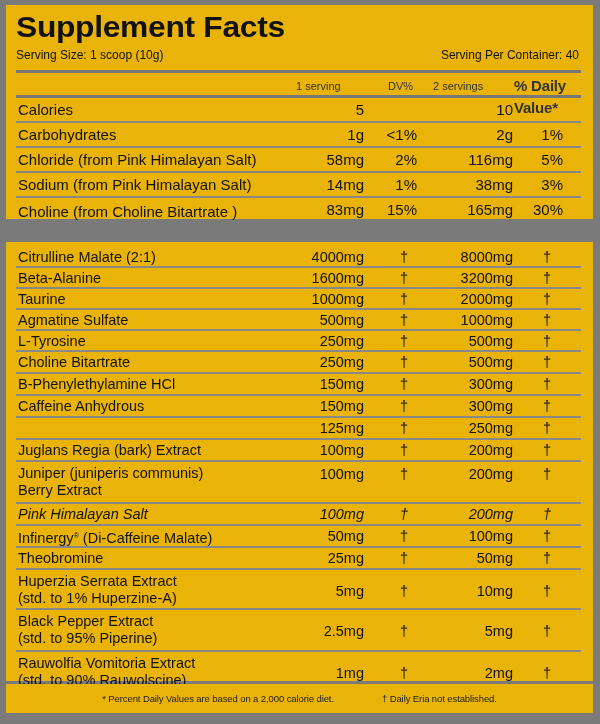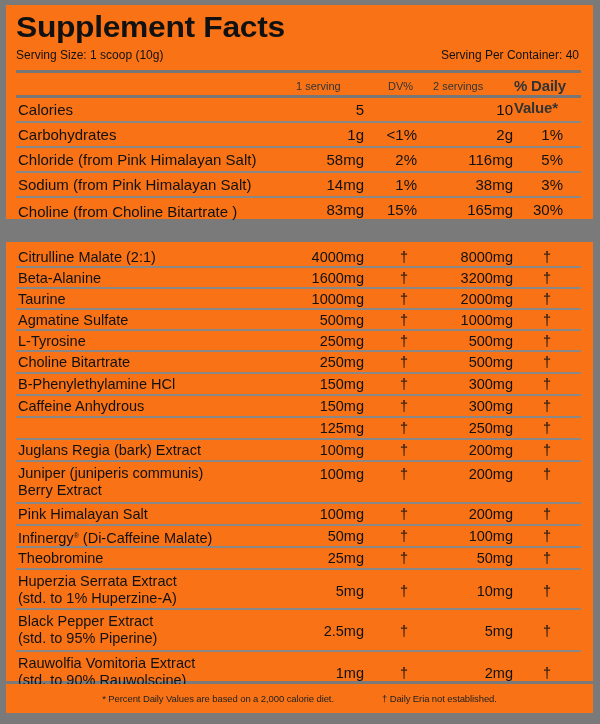--- a/index.html
+++ b/index.html
@@ -7,21 +7,21 @@
     width: 600px; height: 724px;
     background: #7a7a7a;
     font-family: "Liberation Sans", "DejaVu Sans", sans-serif;
     color: #111;
     position: relative;
     overflow: hidden;
   }
   .panel {
     position: absolute;
     left: 6px; width: 587px;
-    background: #f97316;
+    background: #eab308;
     box-sizing: border-box;
   }
   #panel-top { top: 5px; height: 214px; padding: 0 12px 0 10px; }
   #panel-ing { top: 242px; height: 439px; padding: 0 12px 0 10px; }
   #panel-foot { top: 684px; height: 29px; }
 
   .title {
     font-weight: bold;
     font-size: 30px;
     line-height: 32px;
@@ -227,21 +227,21 @@
       <span class="cell c-name">
         <span>Juniper  (juniperis communis)</span><br>
         <span>Berry Extract</span>
       </span>
       <span class="cell c-v1 mid">100mg</span>
       <span class="cell c-d1 dag mid">†</span>
       <span class="cell c-v2 mid">200mg</span>
       <span class="cell c-d2 dag mid">†</span>
     </div>
 
-    <div class="row ing-row" style="height:20px;">
+    <div class="row ing-row" style="height:20px;font-style:italic;">
       <span class="cell c-name">Pink Himalayan Salt</span>
       <span class="cell c-v1">100mg</span>
       <span class="cell c-d1 dag">†</span>
       <span class="cell c-v2">200mg</span>
       <span class="cell c-d2 dag">†</span>
     </div>
 
     <div class="row ing-row" style="height:20px;">
       <span class="cell c-name">
         <span>Infinergy</span><sup class="reg">®</sup>

